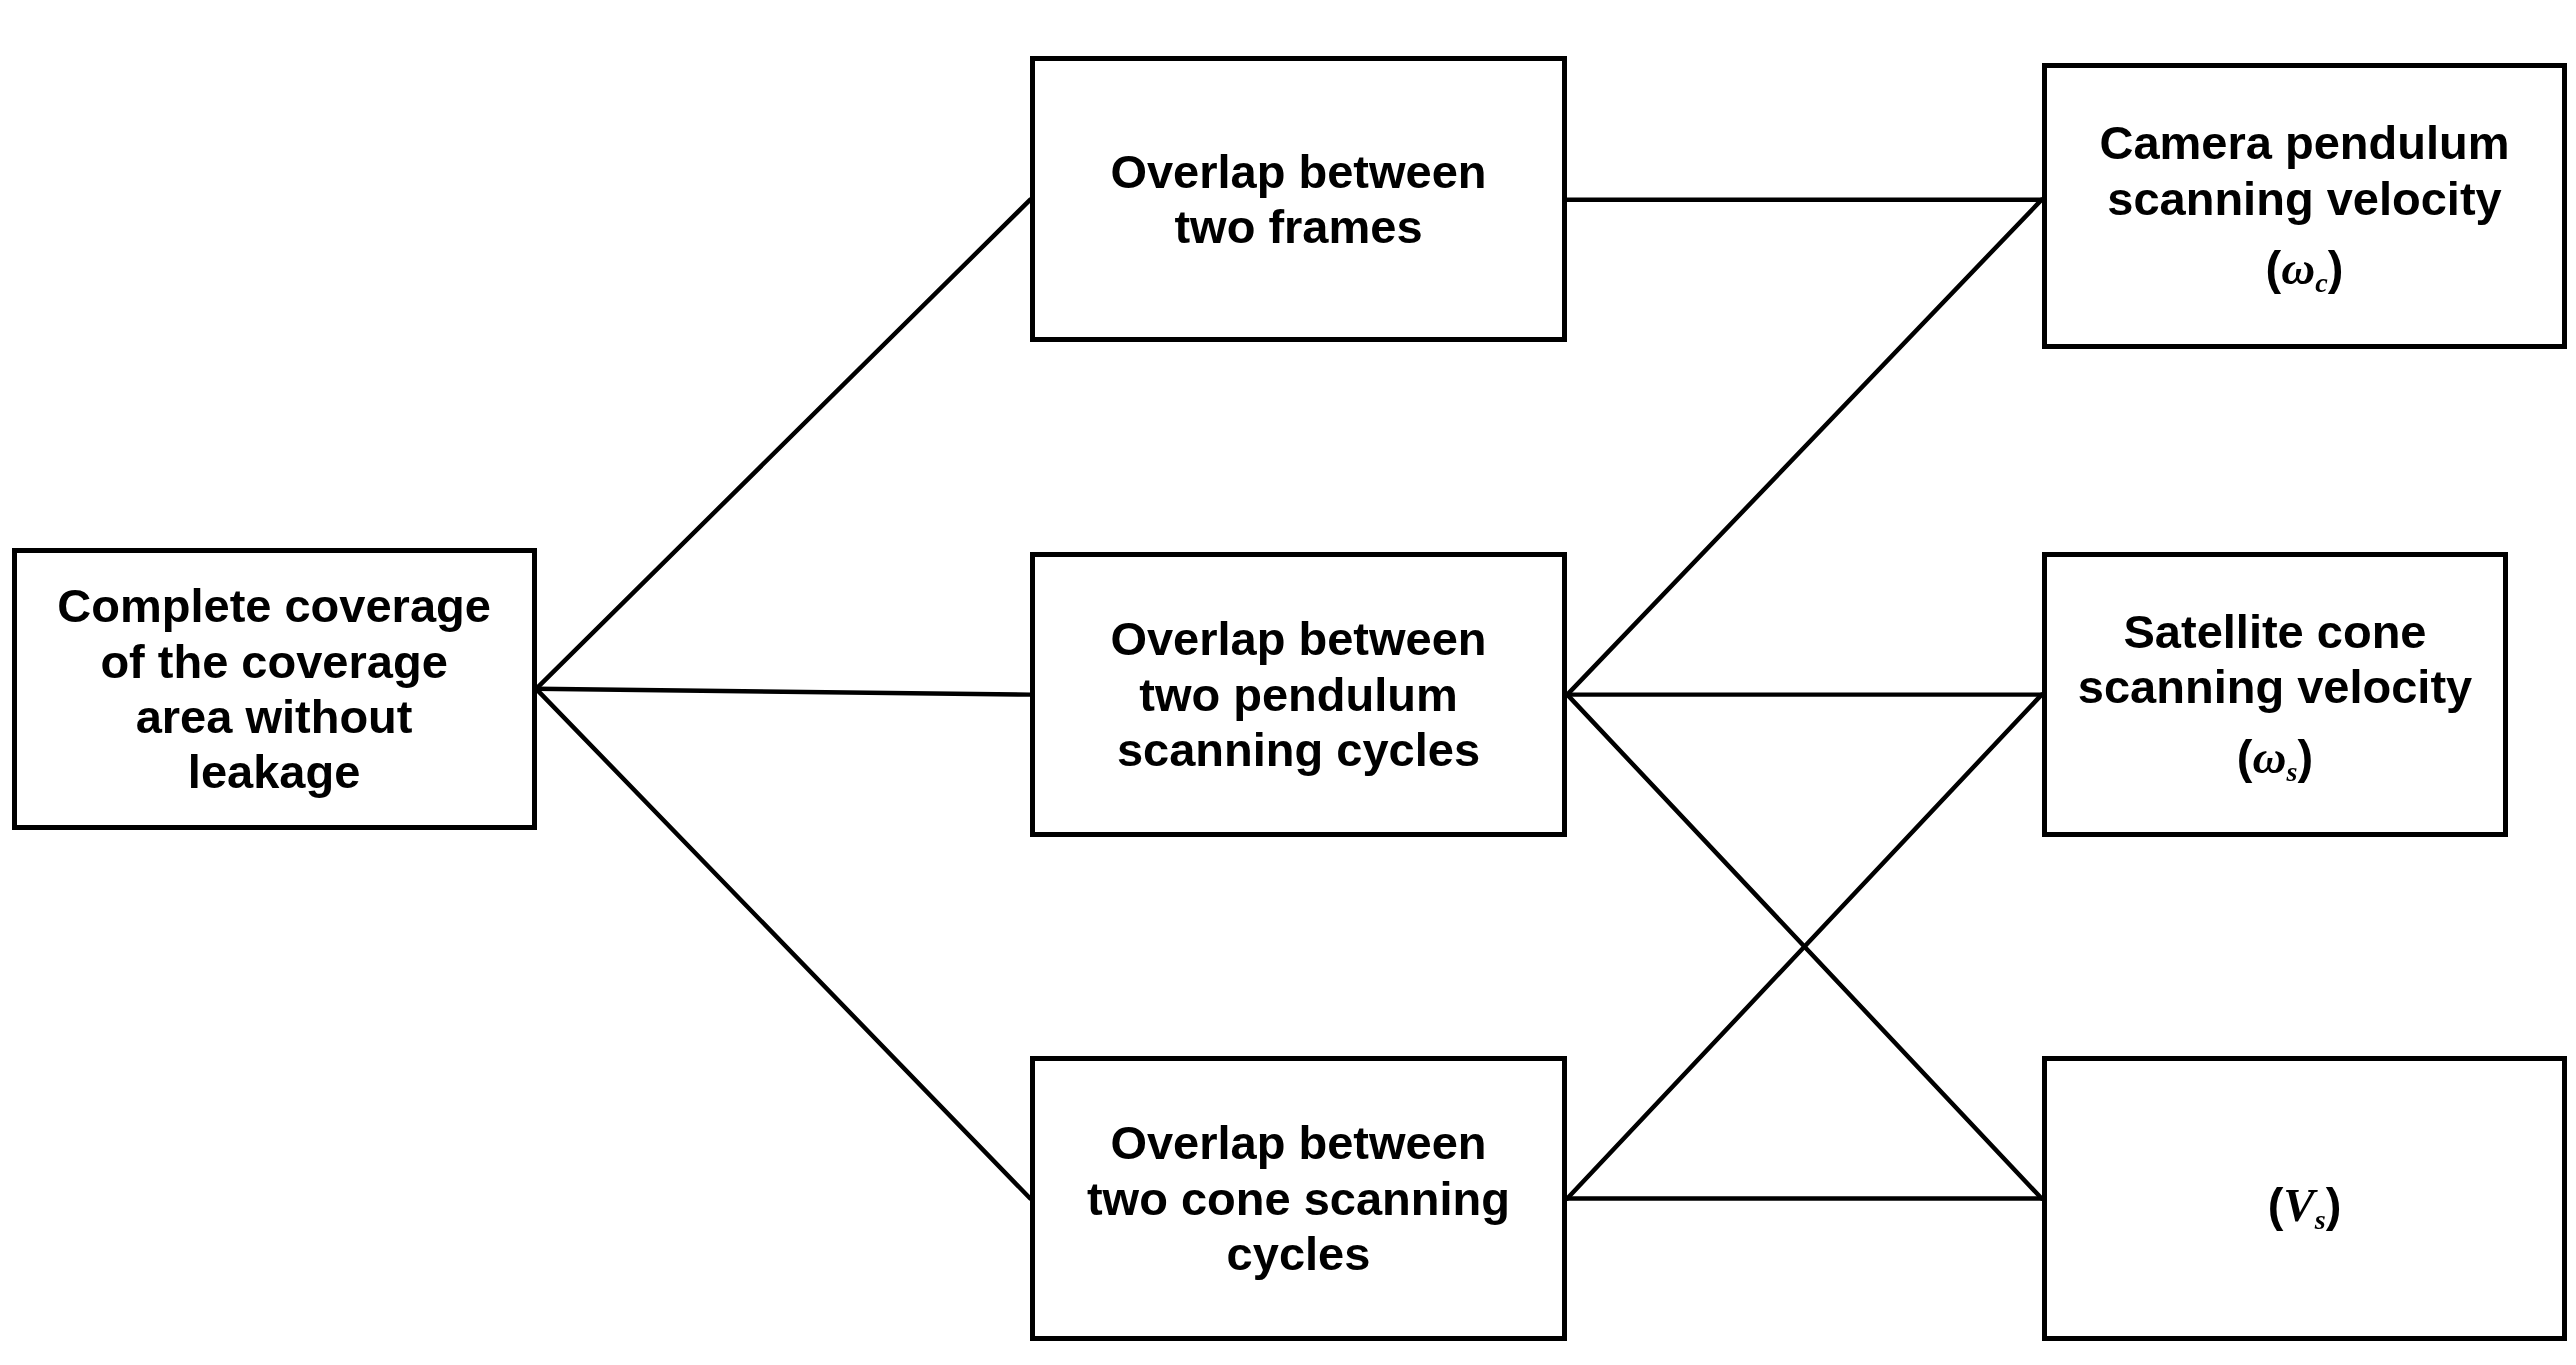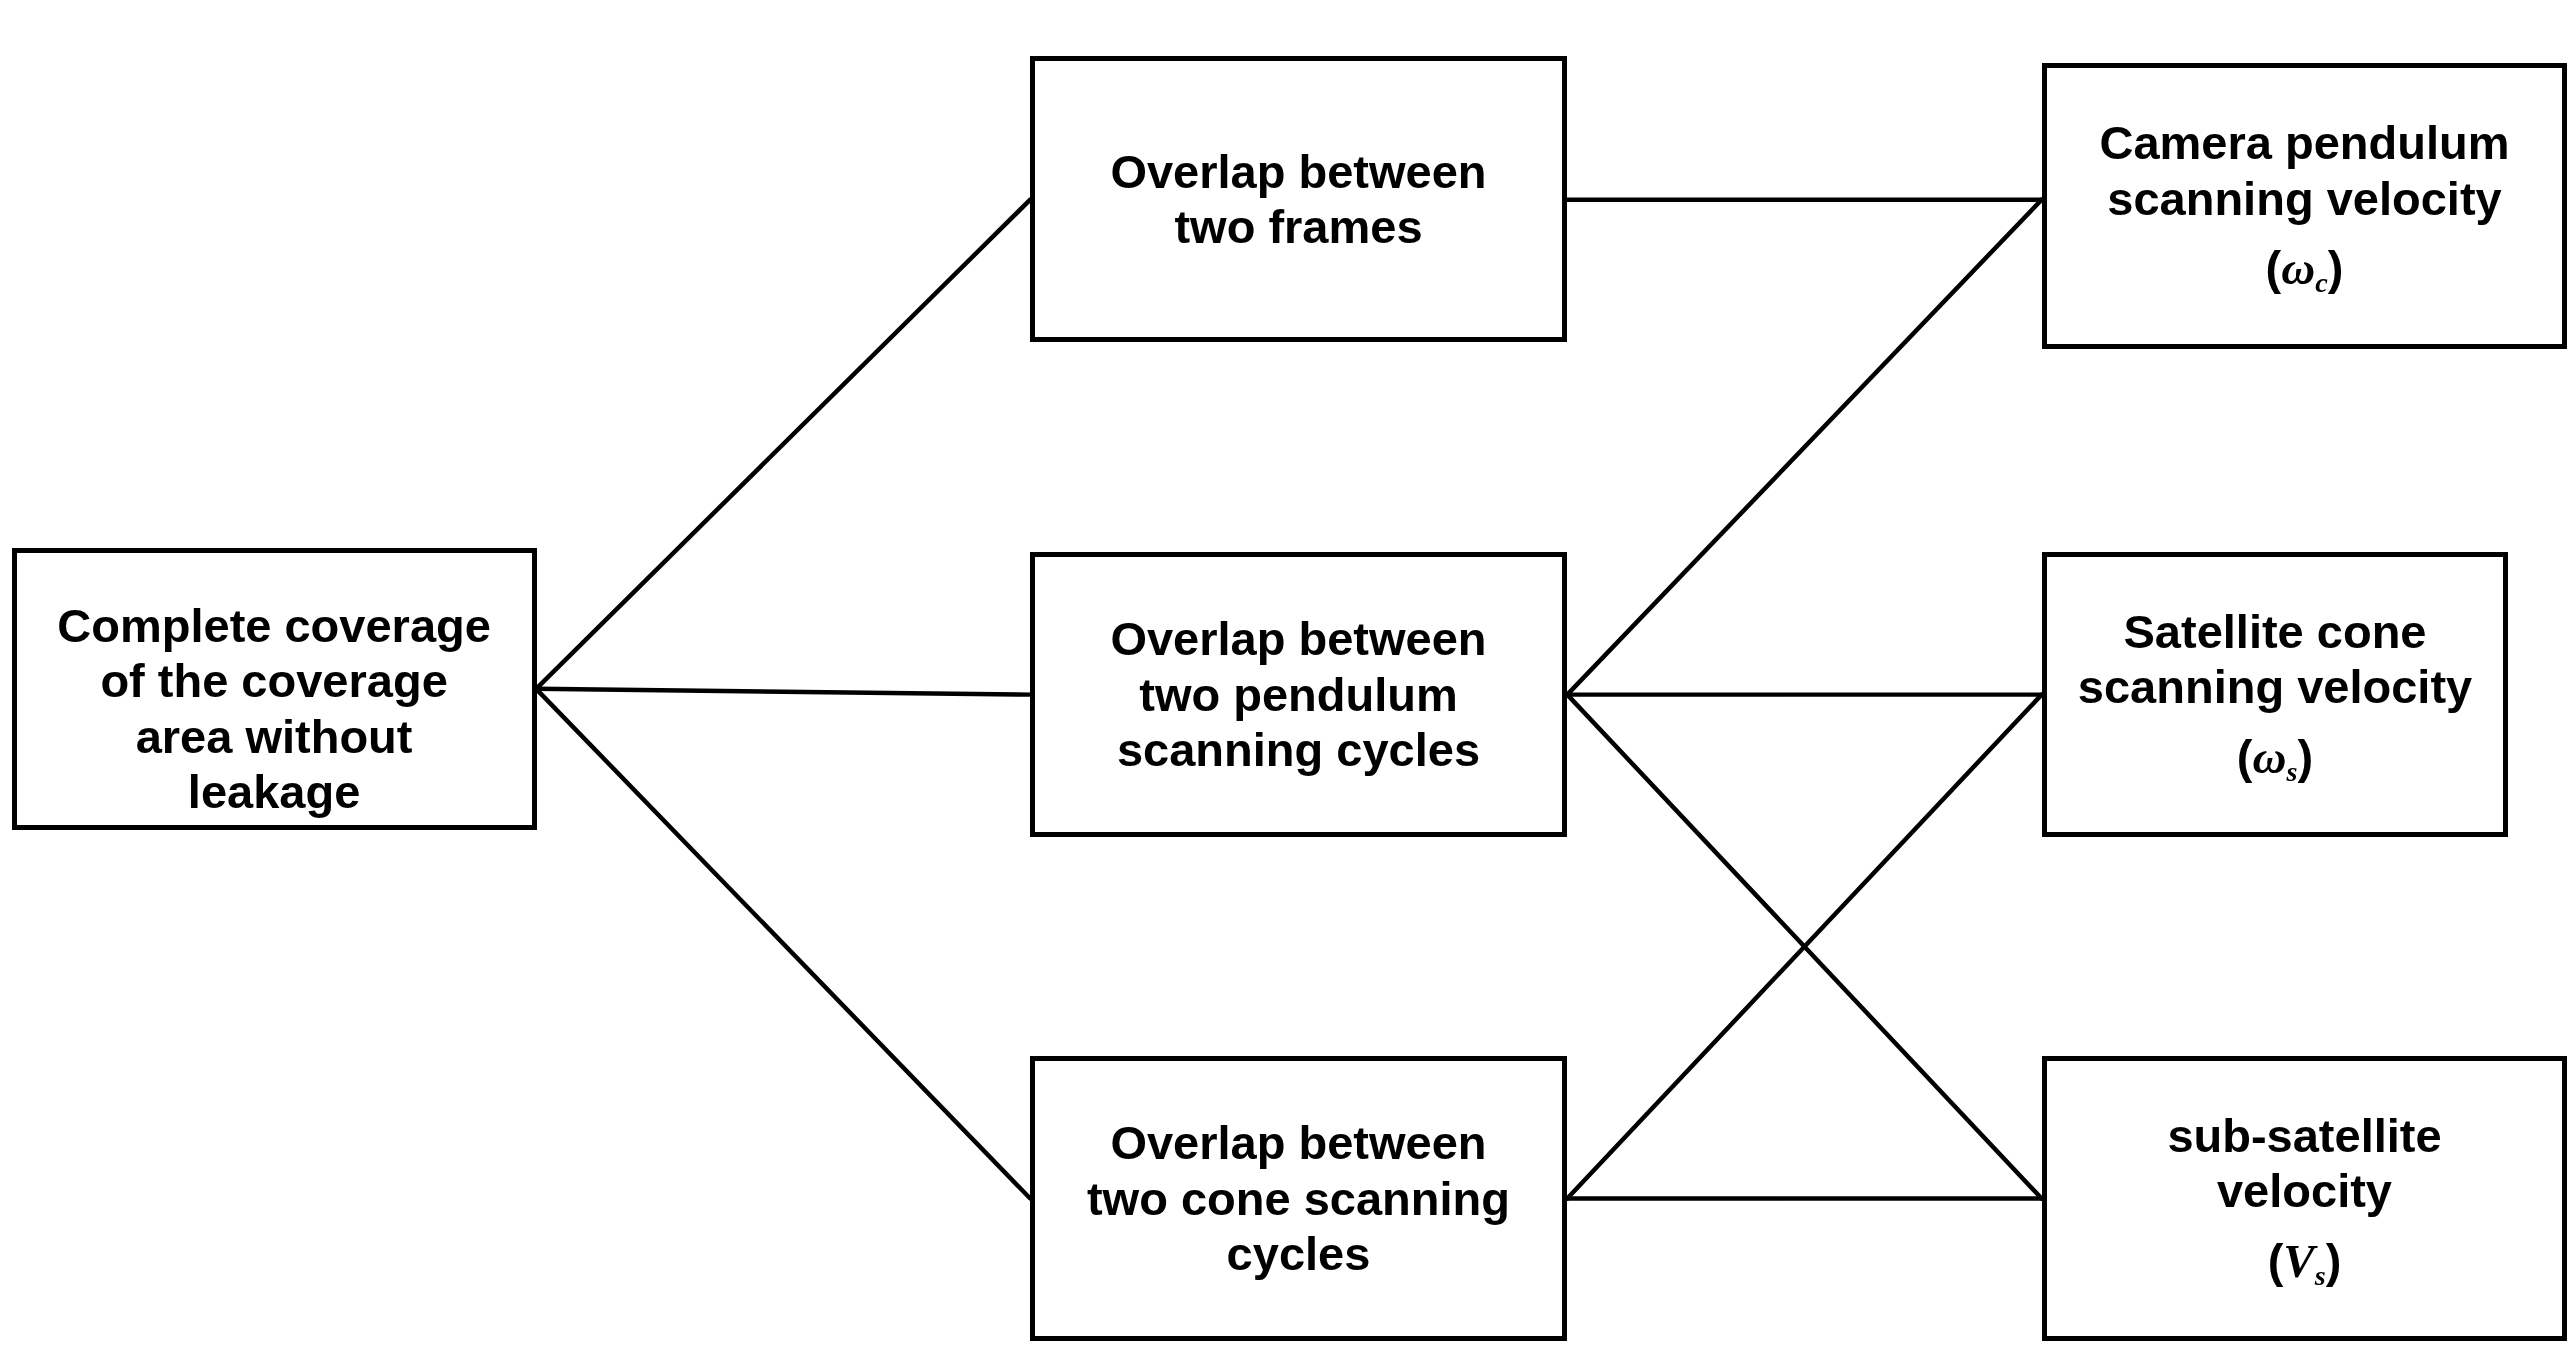--- a/index.html
+++ b/index.html
@@ -43,21 +43,21 @@
   }
   .sym sub.math-sub {
     font-family: "Liberation Serif", serif;
     font-style: italic;
     font-weight: bold;
     font-size: 0.60em;
     line-height: 0;
     vertical-align: -0.30em;
   }
   
-  #node-goal              { left:   11.6px; top:  548px; width: 525px; height: 282px; justify-content: flex-end; }
+  #node-goal              { left:   11.6px; top:  548px; width: 525px; height: 282px; }
   #node-overlap_frames    { left: 1030px; top:   56px; width: 537px; height: 286px; }
   #node-overlap_pendulum  { left: 1030px; top:  552px; width: 537px; height: 285px; }
   #node-overlap_cone      { left: 1030px; top: 1056px; width: 537px; height: 285px; }
   #node-camera_pendulum_velocity  { left: 2042px; top:   63px; width: 525px; height: 286px; }
   #node-satellite_cone_velocity   { left: 2042px; top:  552px; width: 466px; height: 285px; }
   #node-sub_satellite_velocity    { left: 2042px; top: 1056px; width: 525px; height: 285px; }
 </style>
 </head>
 <body>
 
@@ -105,19 +105,17 @@
     <div class="sym"><span>(</span><span class="math-base">ω</span><sub class="math-sub">c</sub><span>)</span></div>
   </div>
 
   <div class="node" id="node-satellite_cone_velocity">
     <div class="label">Satellite cone
 scanning velocity</div>
     <div class="sym"><span>(</span><span class="math-base">ω</span><sub class="math-sub">s</sub><span>)</span></div>
   </div>
 
   <div class="node" id="node-sub_satellite_velocity">
-    <div class="label">sub-satellite
-velocity</div>
     <div class="sym"><span>(</span><span class="math-base">V</span><sub class="math-sub">s</sub><span>)</span></div>
   </div>
 
 </div>
 
 
 </body></html>

